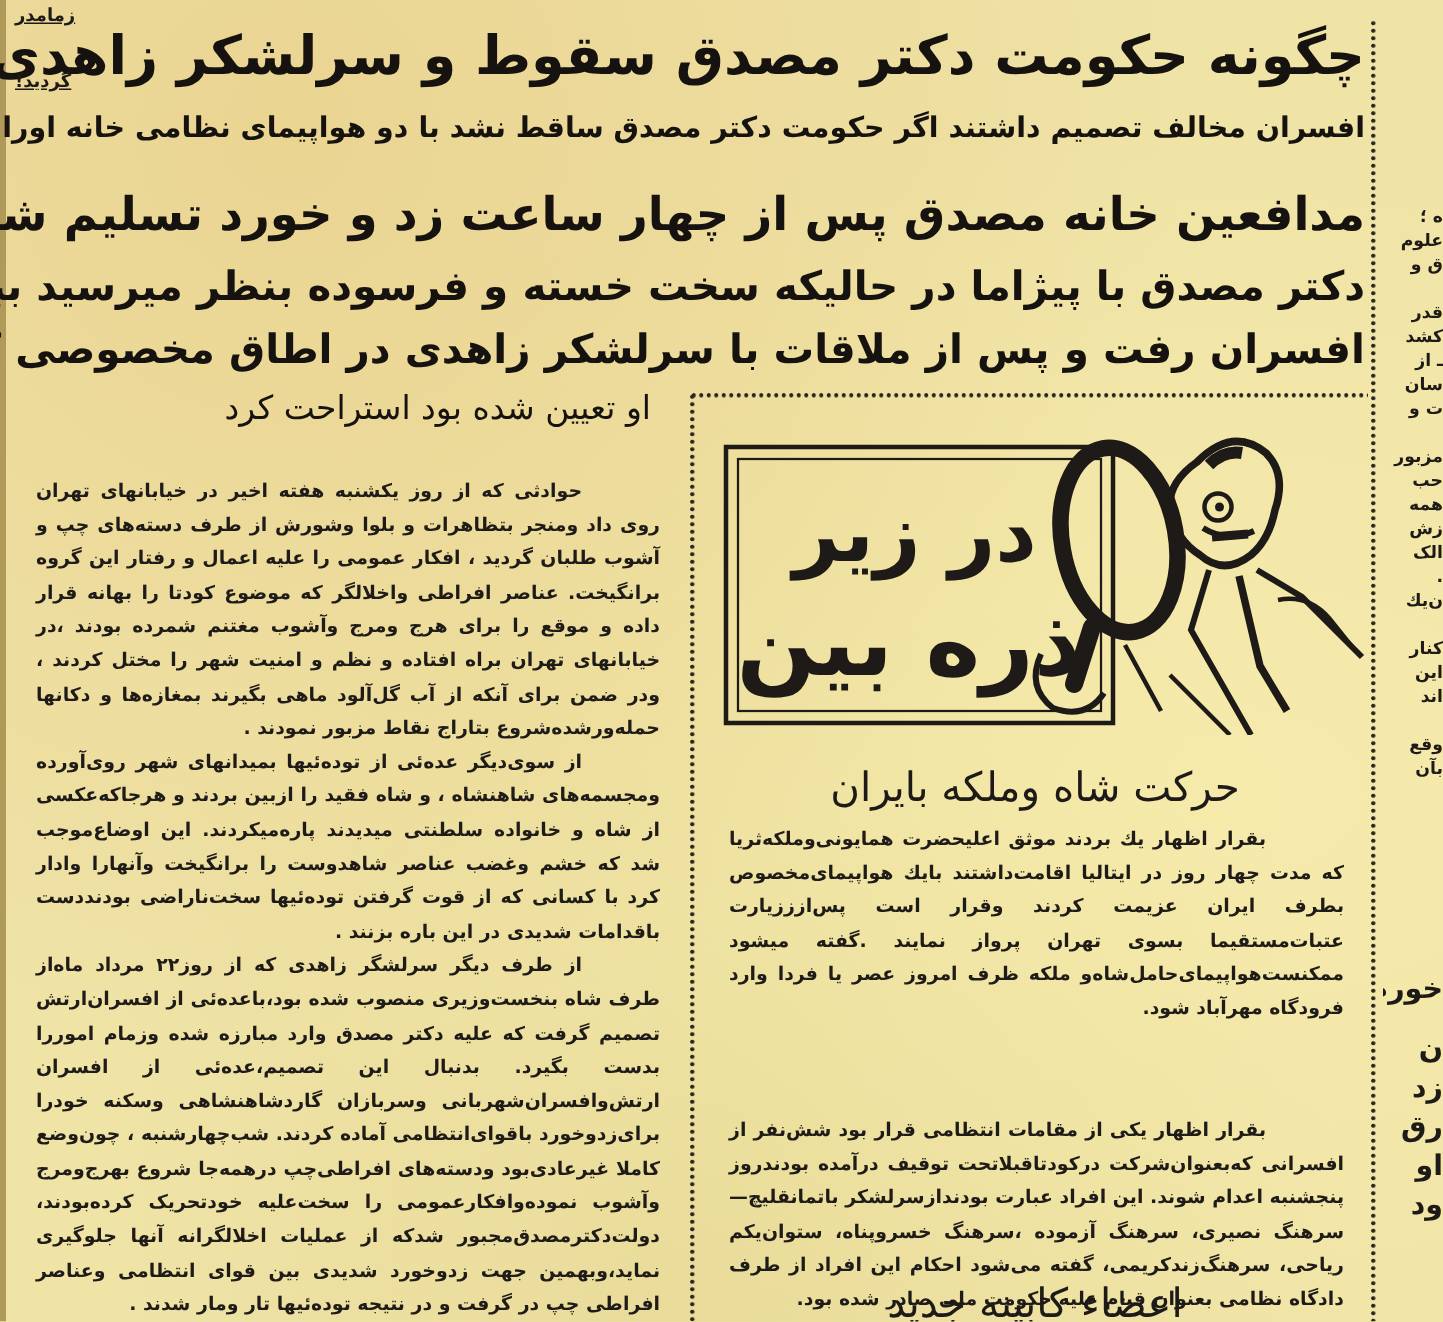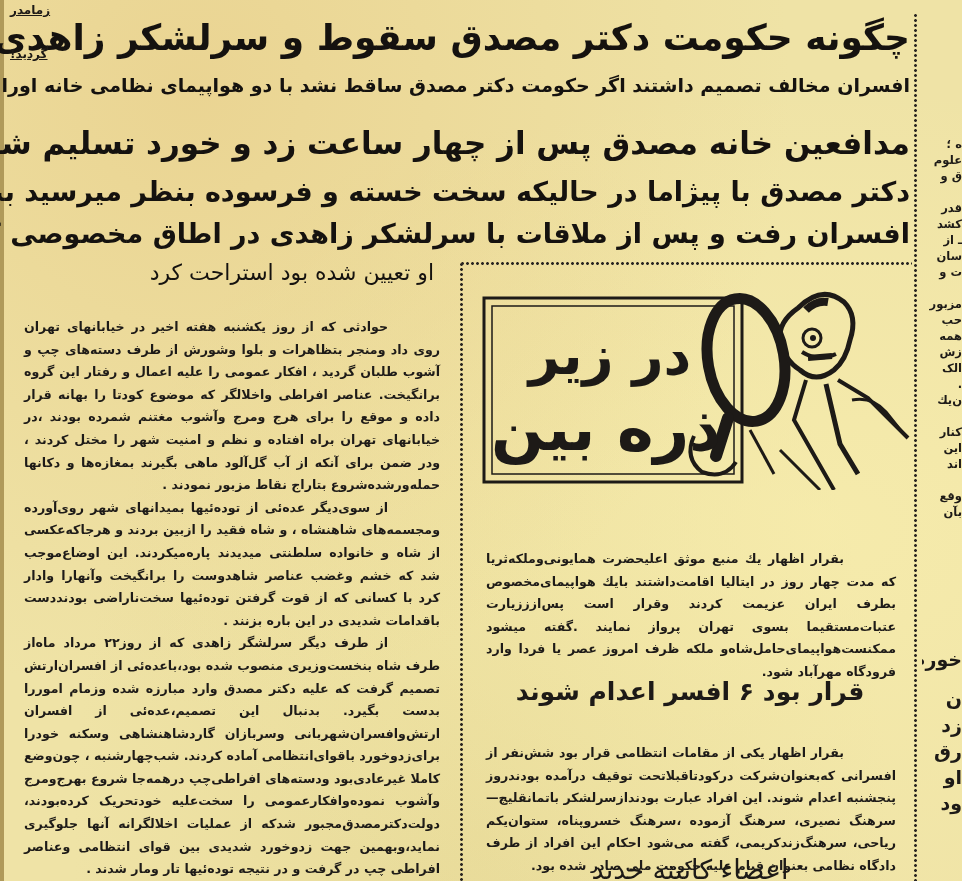--- a/index.html
+++ b/index.html
@@ -104,25 +104,25 @@
       <path d="M346 104 l14 60 l18 30" fill="none" stroke="#1d1a17" stroke-width="5"></path>
       <path d="M372 120 q20 -4 34 12 l16 20" fill="none" stroke="#1d1a17" stroke-width="3"></path>
       <path d="M300 170 l40 40" stroke="#1d1a17" stroke-width="3"></path>
       <path d="M270 150 l24 44" stroke="#1d1a17" stroke-width="3"></path>
 
       <text x="130" y="94" font-family="DejaVu Sans, sans-serif" font-size="54" font-weight="bold" text-anchor="middle" direction="rtl" fill="#1d1a17">در زیر</text>
       <text x="126" y="170" font-family="DejaVu Sans, sans-serif" font-size="62" font-weight="bold" text-anchor="middle" direction="rtl" fill="#1d1a17">ذره بین</text>
     </svg>
   </div>
 
+  <div class="abs rtl sub-title" style="left:20px; width:420px; top:244px;">حرکت شاه وملکه بایران</div>
   <div class="abs rtl col-text box-col" style="top:286px;">
-    <p class="indent">بقرار اظهار یك منبع موثق اعلیحضرت همایونی‌وملکه‌ثریا که مدت چهار روز در ایتالیا اقامت‌داشتند بایك هواپیمای‌مخصوص بطرف ایران عزیمت کردند وقرار است پس‌ازززیارت عتبات‌مستقیما بسوی تهران پرواز نمایند .گفته میشود ممکنست‌هواپیمای‌حامل‌شاه‌و ملکه ظرف امروز عصر یا فردا وارد فرودگاه مهرآباد شود.</p>
+    <p class="indent">بقرار اظهار یك بردند موثق اعلیحضرت همایونی‌وملکه‌ثریا که مدت چهار روز در ایتالیا اقامت‌داشتند بایك هواپیمای‌مخصوص بطرف ایران عزیمت کردند وقرار است پس‌ازززیارت عتبات‌مستقیما بسوی تهران پرواز نمایند .گفته میشود ممکنست‌هواپیمای‌حامل‌شاه‌و ملکه ظرف امروز عصر یا فردا وارد فرودگاه مهرآباد شود.</p>
   </div>
 
-  <div class="abs rtl sub-title" style="left:20px; width:420px; top:410px; font-size:25px; font-weight:bold;">قرار بود ۶ افسر اعدام شوند</div>
   <div class="abs rtl col-text box-col" style="top:480px;">
     <p class="indent">بقرار اظهار یکی از مقامات انتظامی قرار بود شش‌نفر از افسرانی که‌بعنوان‌شرکت درکودتاقبلاتحت توقیف درآمده بودندروز پنجشنبه اعدام شوند. این افراد عبارت بودندازسرلشکر باتمانقلیچ‌— سرهنگ نصیری، سرهنگ آزموده ،سرهنگ خسروپناه، ستوان‌یکم ریاحی، سرهنگ‌زندکریمی، گفته می‌شود احکام این افراد از طرف دادگاه نظامی بعنوان قیام علیه حکومت ملی صادر شده بود.</p>
   </div>
 
   <div class="abs rtl sub-title" style="left:20px; width:420px; top:588px;">اعضاء کابینه جدید</div>
 </div>
 
 <div class="abs rtl right-frag" style="top:136px;">
   <div>ه ؛</div>
   <div>علوم</div>

